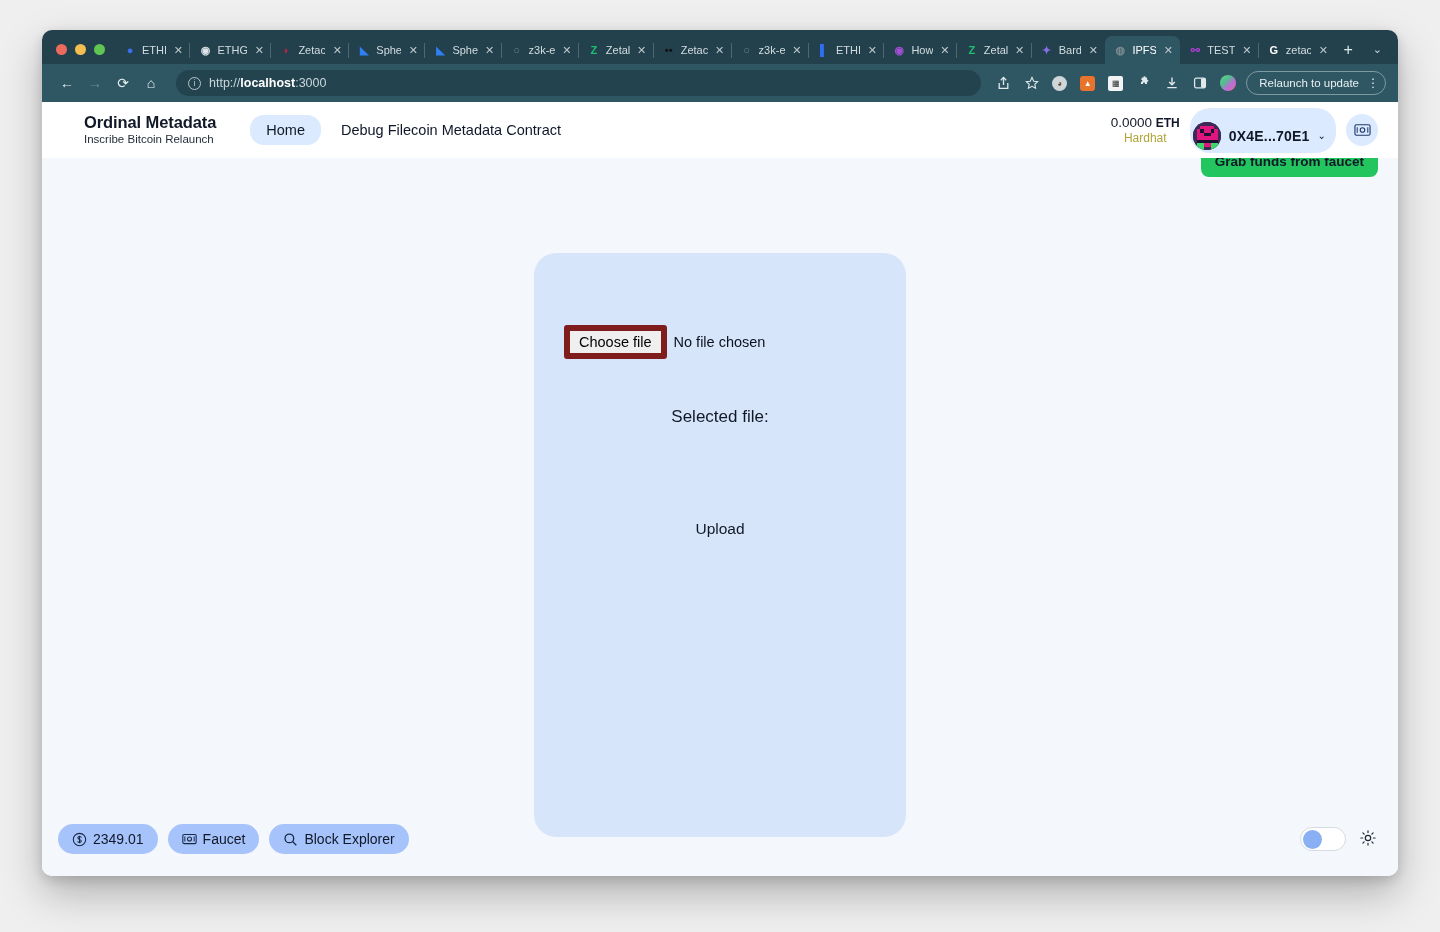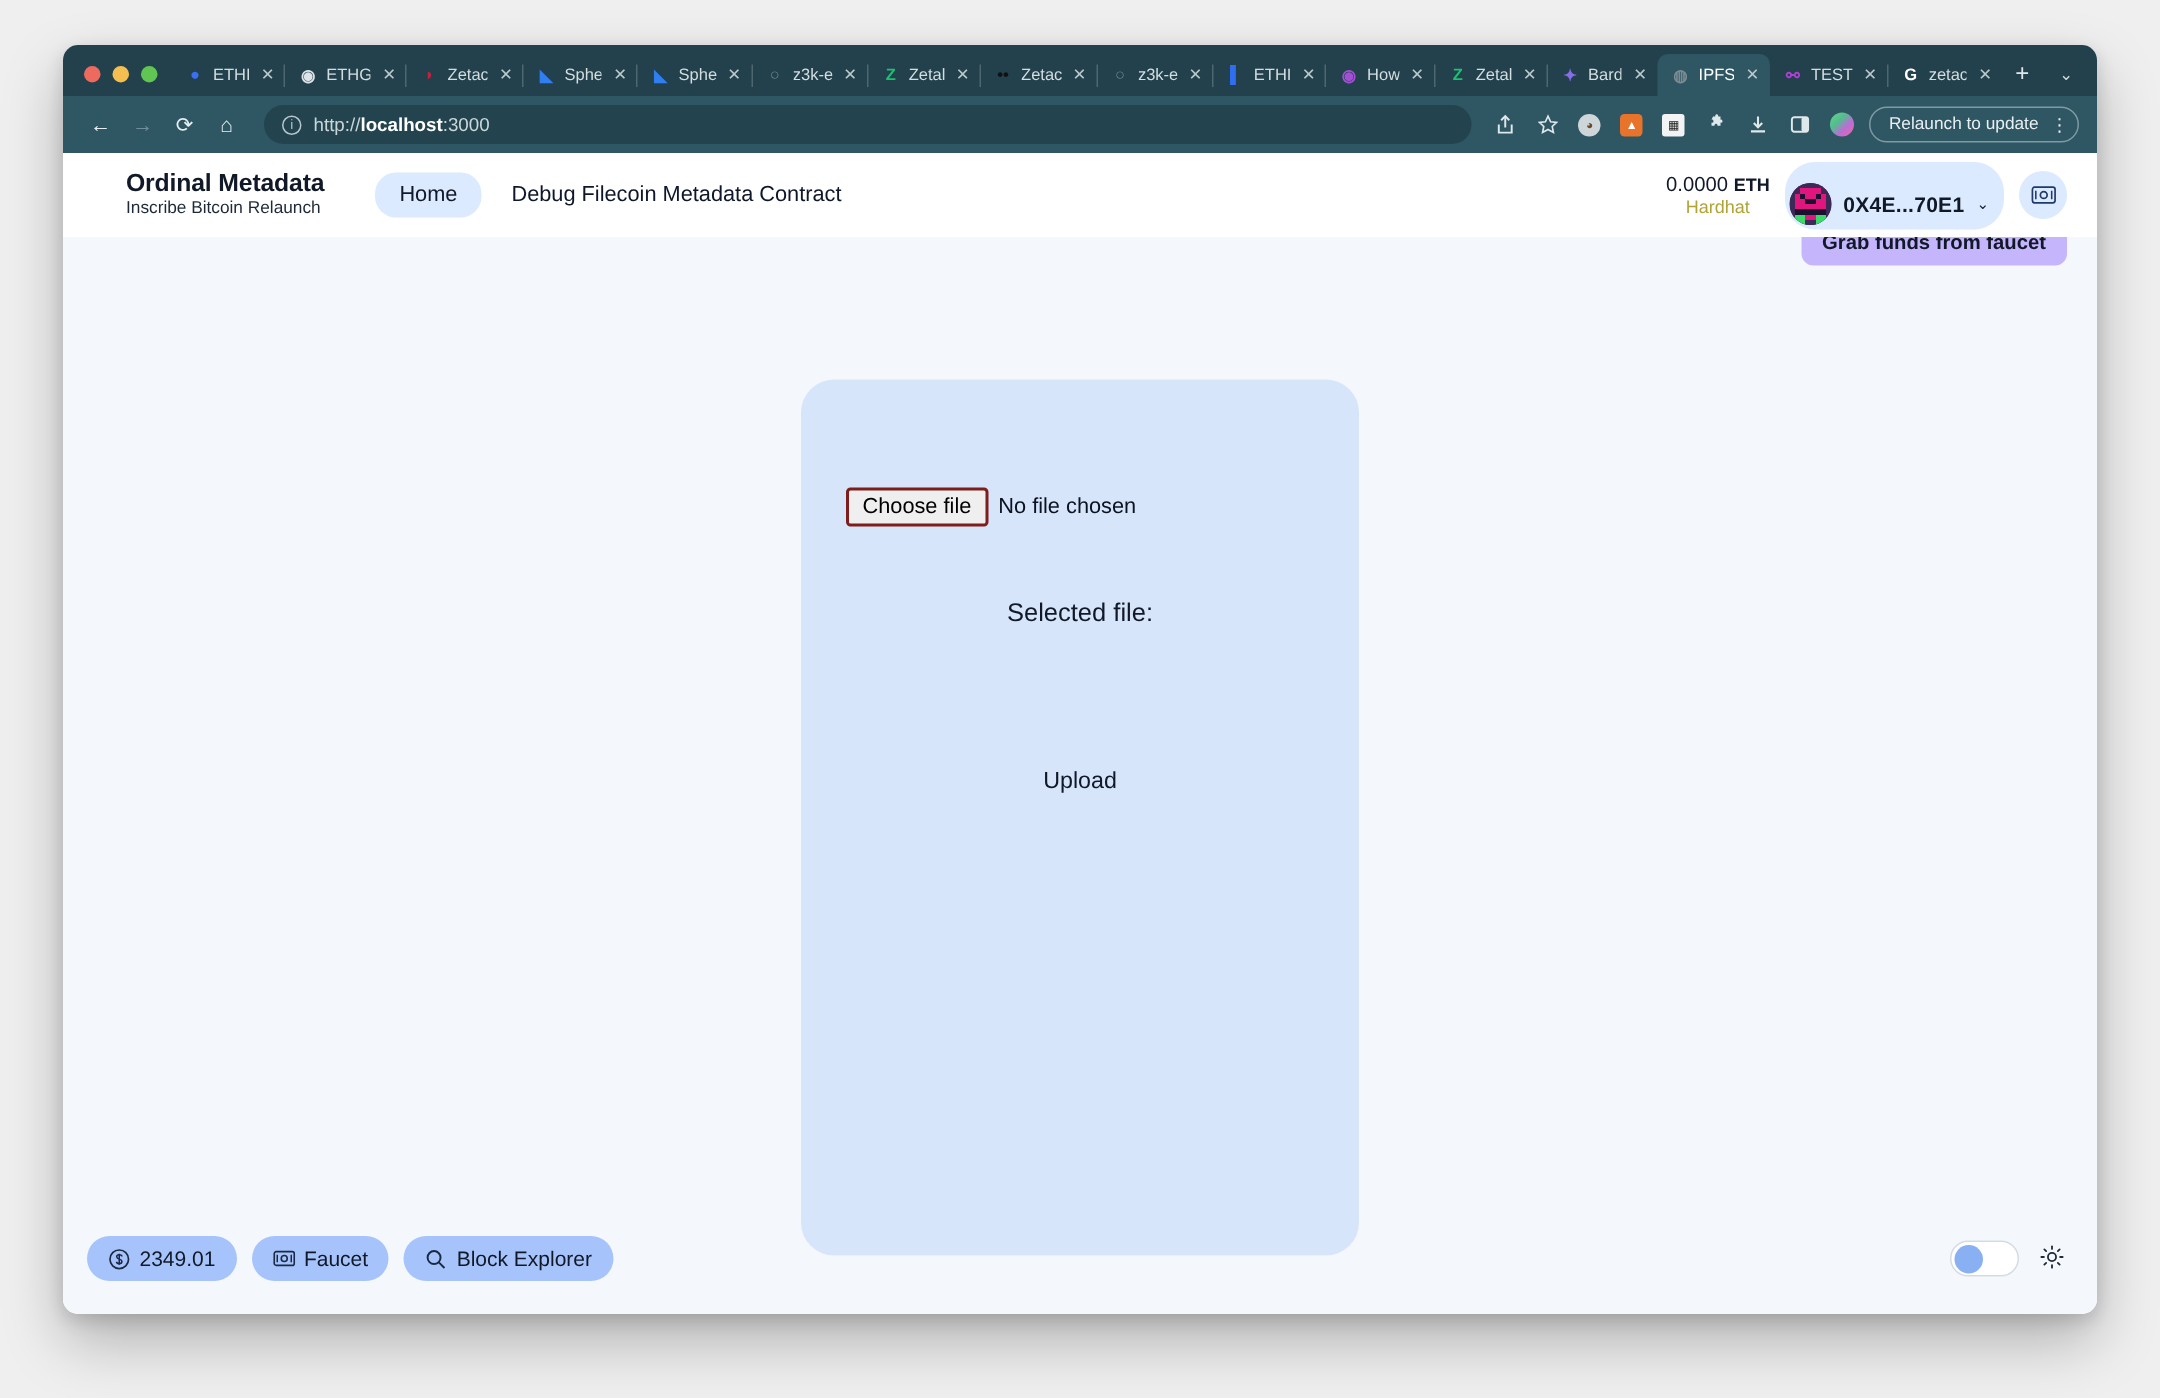--- a/index.html
+++ b/index.html
@@ -204,21 +204,21 @@
   .acct-addr { font-size: 14px; font-weight: 600; color: #111827; letter-spacing: 0.2px; }
   .chev { font-size: 10px; color: #111827; }
   .faucet-icon-btn {
     width: 32px; height: 32px; border-radius: 50%;
     background: #dbeafe;
     display: flex; align-items: center; justify-content: center;
   }
   .tooltip {
     position: absolute;
     right: 20px; top: 44px;
-    background: #c4b5fd;
+    background: #22c55e;
     color: #111827;
     font-size: 13.5px;
     font-weight: 700;
     padding: 8px 14px;
     border-radius: 8px;
     white-space: nowrap;
     z-index: 4;
   }
 
   
@@ -232,21 +232,21 @@
     width: 372px; height: 584px;
     background: #d7e5fb;
     border-radius: 22px;
     display: flex; flex-direction: column;
     align-items: center;
     padding-top: 72px;
   }
   .file-row { display: flex; align-items: center; gap: 7px; align-self: flex-start; margin-left: 30px; }
   .choose-file {
     background: #efefef;
-    border: 2px solid #7f1d1d;
+    border: 6px solid #7f1d1d;
     border-radius: 3px;
     font-size: 14.5px;
     color: #000;
     padding: 3px 9px;
     font-family: "Liberation Sans", sans-serif;
   }
   .no-file { font-size: 14.5px; color: #0b1220; }
   .selected-file { font-size: 17px; color: #111827; margin-top: 48px; }
   .upload-btn {
     font-size: 15.5px; color: #111827;

